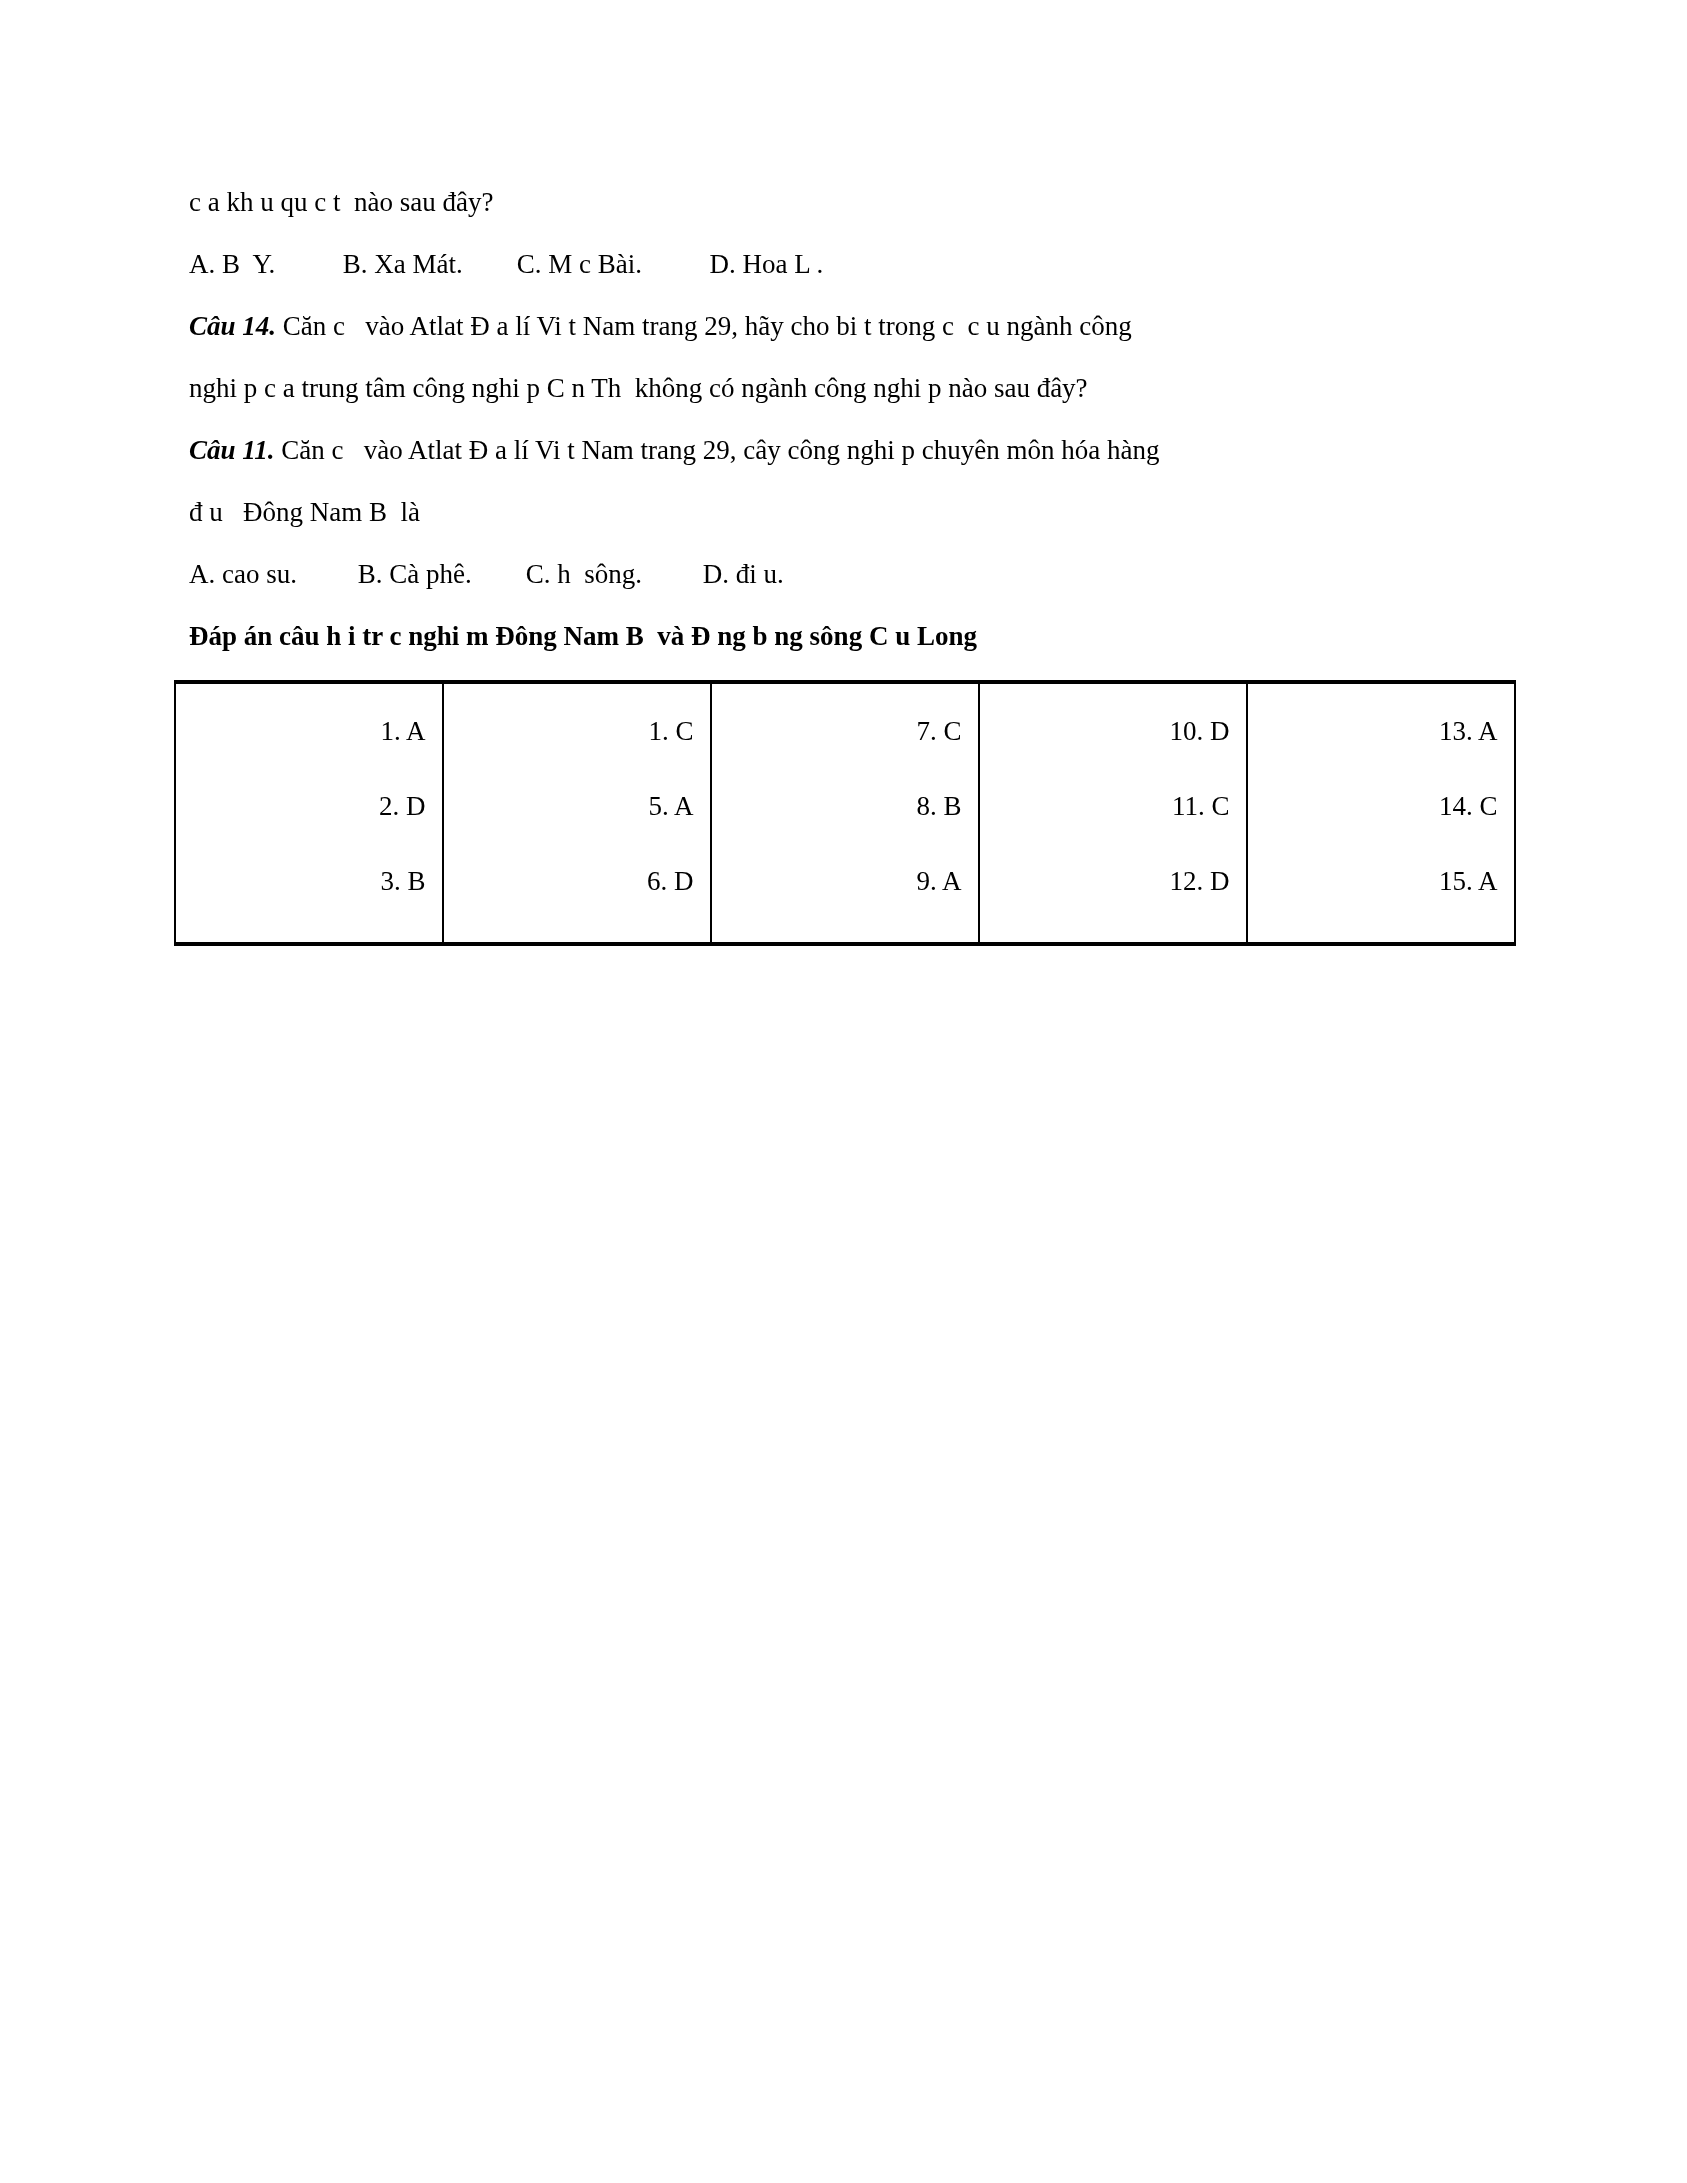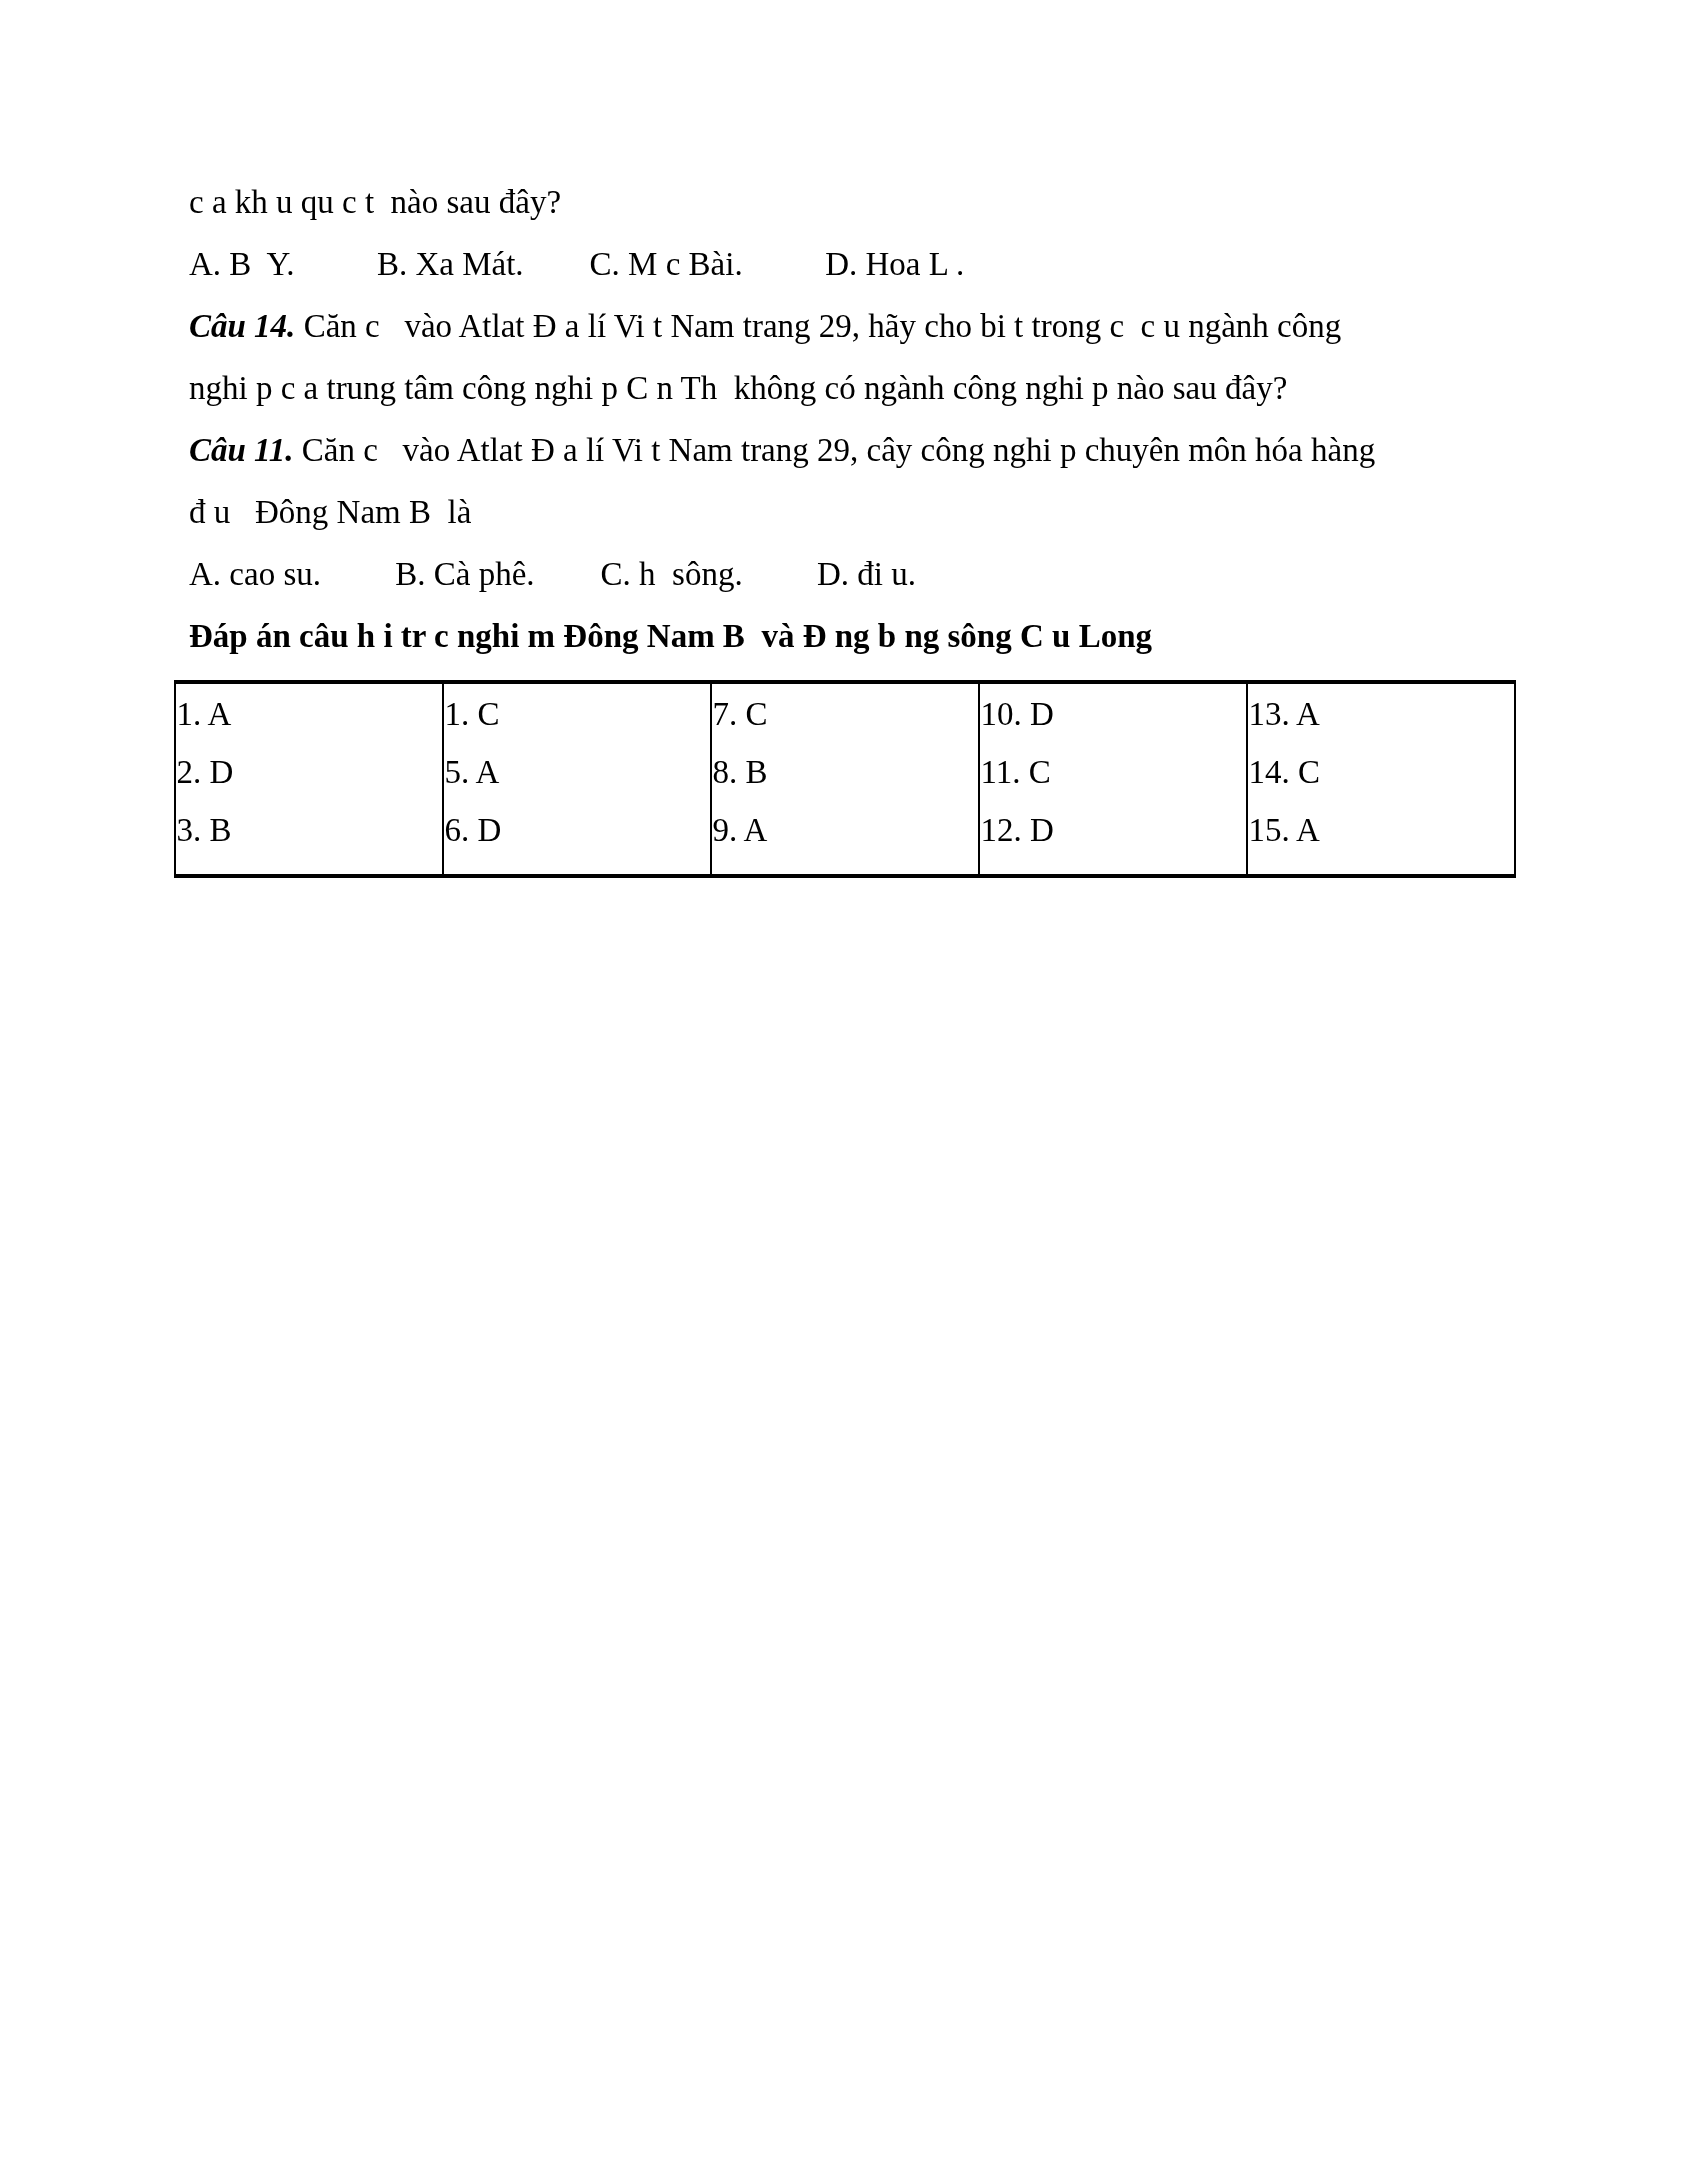--- a/index.html
+++ b/index.html
@@ -7,21 +7,21 @@
     padding: 0;
     background: #ffffff;
   }
   .page {
     position: relative;
     width: 1687px;
     height: 2183px;
     background: #ffffff;
     color: #000000;
     font-family: "Liberation Serif", "DejaVu Serif", serif;
-    font-size: 33px;
+    font-size: 27px;
     overflow: hidden;
   }
   .content {
     position: absolute;
     left: 189px;
     top: 171px;
     width: 1330px;
   }
   p.line {
     margin: 0;
@@ -51,23 +51,23 @@
     border-left: 2px solid #000;
     border-right: 2px solid #000;
   }
   table.answers td {
     border-left: 2px solid #000;
     border-right: 2px solid #000;
     vertical-align: top;
     padding: 1.3px 0 14.6px 0;
   }
   table.answers td p {
-    margin: 0;
+    margin: 17px;
     line-height: 58px;
-    text-align: left;
+    text-align: right;
     white-space: pre;
   }
 </style>
 </head>
 <body>
 
 <div class="page">
   <div class="content">
 
     <p class="line"><b class="seg"></b><span>c a kh u qu c t  nào sau đây?</span></p>

